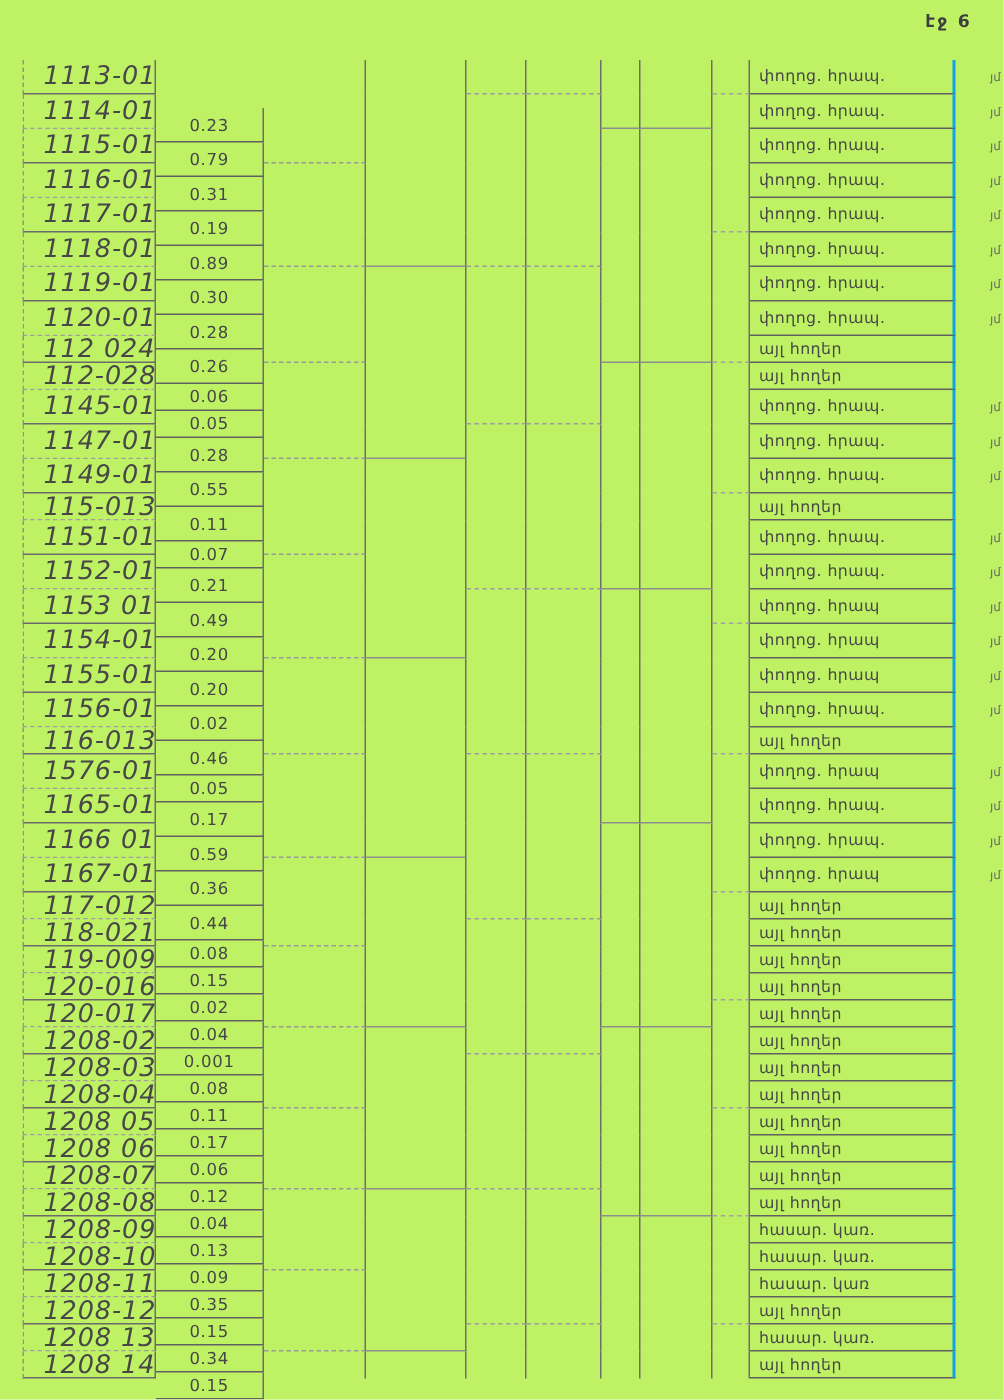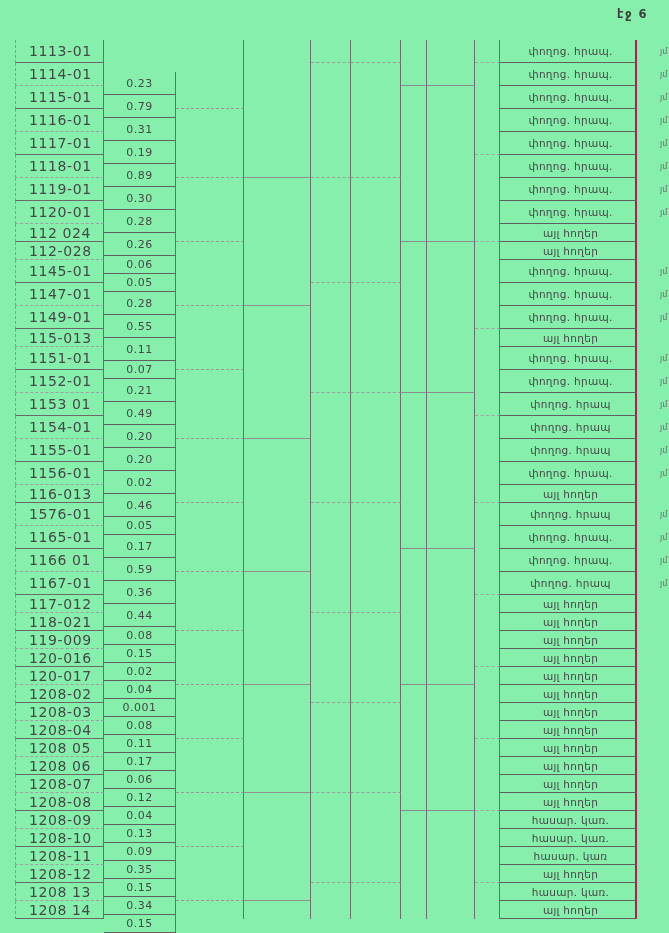--- a/index.html
+++ b/index.html
@@ -5,46 +5,46 @@
   html,body { margin:0; padding:0; }
   body {
     width:669px; height:933px;
     background:#ffffff;
     font-family:"DejaVu Sans", sans-serif;
     color:#474747;
   }
   .page {
     position:relative;
     width:669px; height:933px;
-    background:#86efac;
+    background:#bef264;
     overflow:hidden;
   }
   .page-number {
     position:absolute; top:7px; right:21px;
     font-size:11.5px; font-weight:bold;
     letter-spacing:1.5px; color:#3e3e3e;
   }
   .table {
     position:absolute; left:15px; top:40px; width:654px;
     filter: blur(0.2px);
   }
   .row { display:flex; }
   .row.tall  { height:23px; line-height:23px; }
   .row.short { height:18px; line-height:18px; }
   .cell {
     box-sizing:border-box; height:100%;
     border-right:1px solid #6e6e6e;
     overflow:hidden; white-space:nowrap;
   }
-  .c-id   { width:89px; padding-left:13px; font-size:14px; letter-spacing:0.6px; border-left:1px dashed #949494; }
+  .c-id   { width:89px; padding-left:13px; font-size:17px; letter-spacing:0.6px; border-left:1px dashed #949494;font-style:italic; }
   .c-val  { width:72px; text-align:center; font-size:11px; letter-spacing:0.5px; border-bottom:1px solid #606060;margin-top:32px; }
   .c-e1 { width:68px; } .c-e2 { width:67px; } .c-e3 { width:40px; }
   .c-e4 { width:50px; } .c-e5 { width:26px; } .c-e6 { width:48px; } .c-e7 { width:25px; }
   .c-use  { width:137px; padding-left:6px; font-size:10.5px; letter-spacing:0.3px;
-            border-right:2px solid #be185d; border-bottom:1px solid #606060;text-align:center; }
+            border-right:2px solid #0ea5e9; border-bottom:1px solid #606060; }
   .c-mark { flex:1; border-right:none; font-size:8px; color:#6a6a6a; padding-left:23px; }
   
   .row:nth-child(odd)  .c-id { border-bottom:1px solid #6a6a6a; }
   .row:nth-child(even) .c-id { border-bottom:1px dashed #a0a0a0; }
   .row:nth-child(3n)   .c-e1 { border-bottom:1px dashed #9a9a9a; }
   .row:nth-child(5n+1) .c-e3, .row:nth-child(5n+1) .c-e4 { border-bottom:1px dashed #9c9c9c; }
   .row:nth-child(7n+2) .c-e5, .row:nth-child(7n+2) .c-e6 { border-bottom:1px solid #8d8d8d; }
   .row:nth-child(6n)   .c-e2 { border-bottom:1px solid #8f8f8f; }
   .row:nth-child(4n+1) .c-e7 { border-bottom:1px dashed #a2a2a2; }
 </style>

